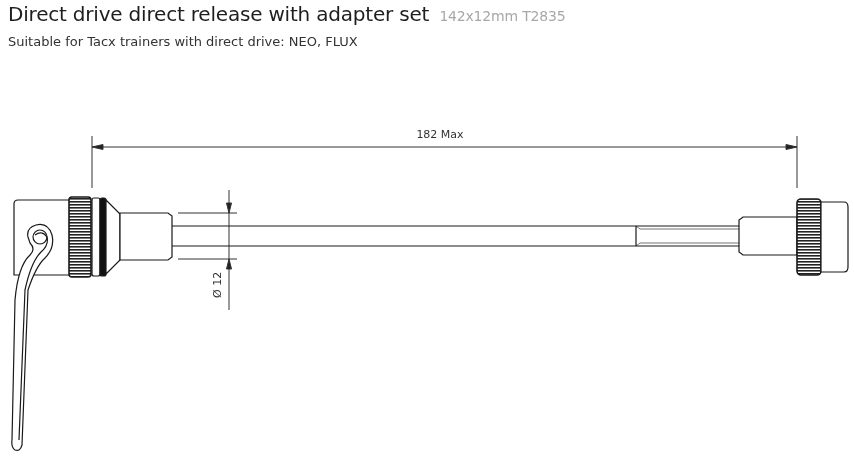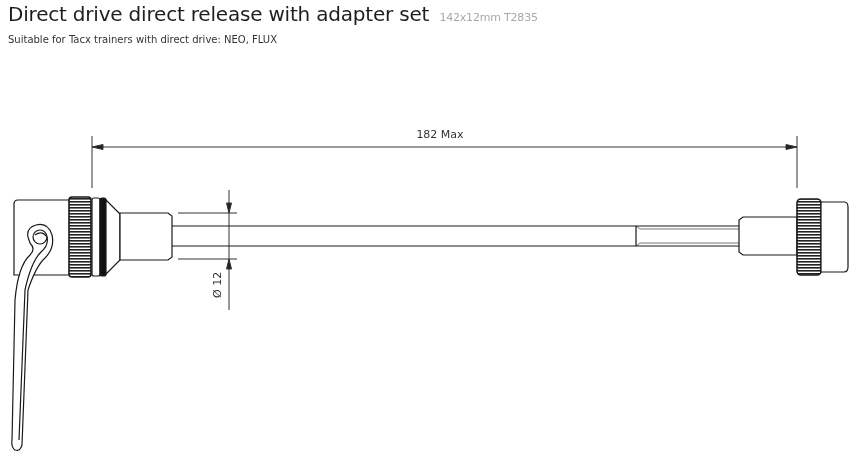--- a/index.html
+++ b/index.html
@@ -1,20 +1,20 @@
 <!DOCTYPE html>
 <html><head>
   <meta charset="utf-8">
   <style>
     html, body { margin: 0; padding: 0; background: #ffffff; }
     body { width: 854px; height: 460px; position: relative; overflow: hidden; font-family: "DejaVu Sans", sans-serif; }
     .header { position: absolute; left: 8px; top: 2px; }
     .title { font-size: 20px; color: #1e1e1e; letter-spacing: -0.2px; white-space: nowrap; }
-    .title .sub { font-size: 11px; color: #a8a8a8; margin-left: 4px; }
-    .subtitle { font-size: 10px; color: #333; margin-top: 8px; white-space: nowrap; }
+    .title .sub { font-size: 14px; color: #a8a8a8; margin-left: 4px; }
+    .subtitle { font-size: 13px; color: #333; margin-top: 8px; white-space: nowrap; }
     svg.drawing { position: absolute; left: 0; top: 0; }
     .dimtext { font-family: "DejaVu Sans", sans-serif; font-size: 11px; fill: #333; }
   </style>
 </head>
 <body>
 
 <div class="header">
   <div class="title">
     <span>Direct drive direct release with adapter set</span>
     <span class="sub">142x12mm T2835</span>

